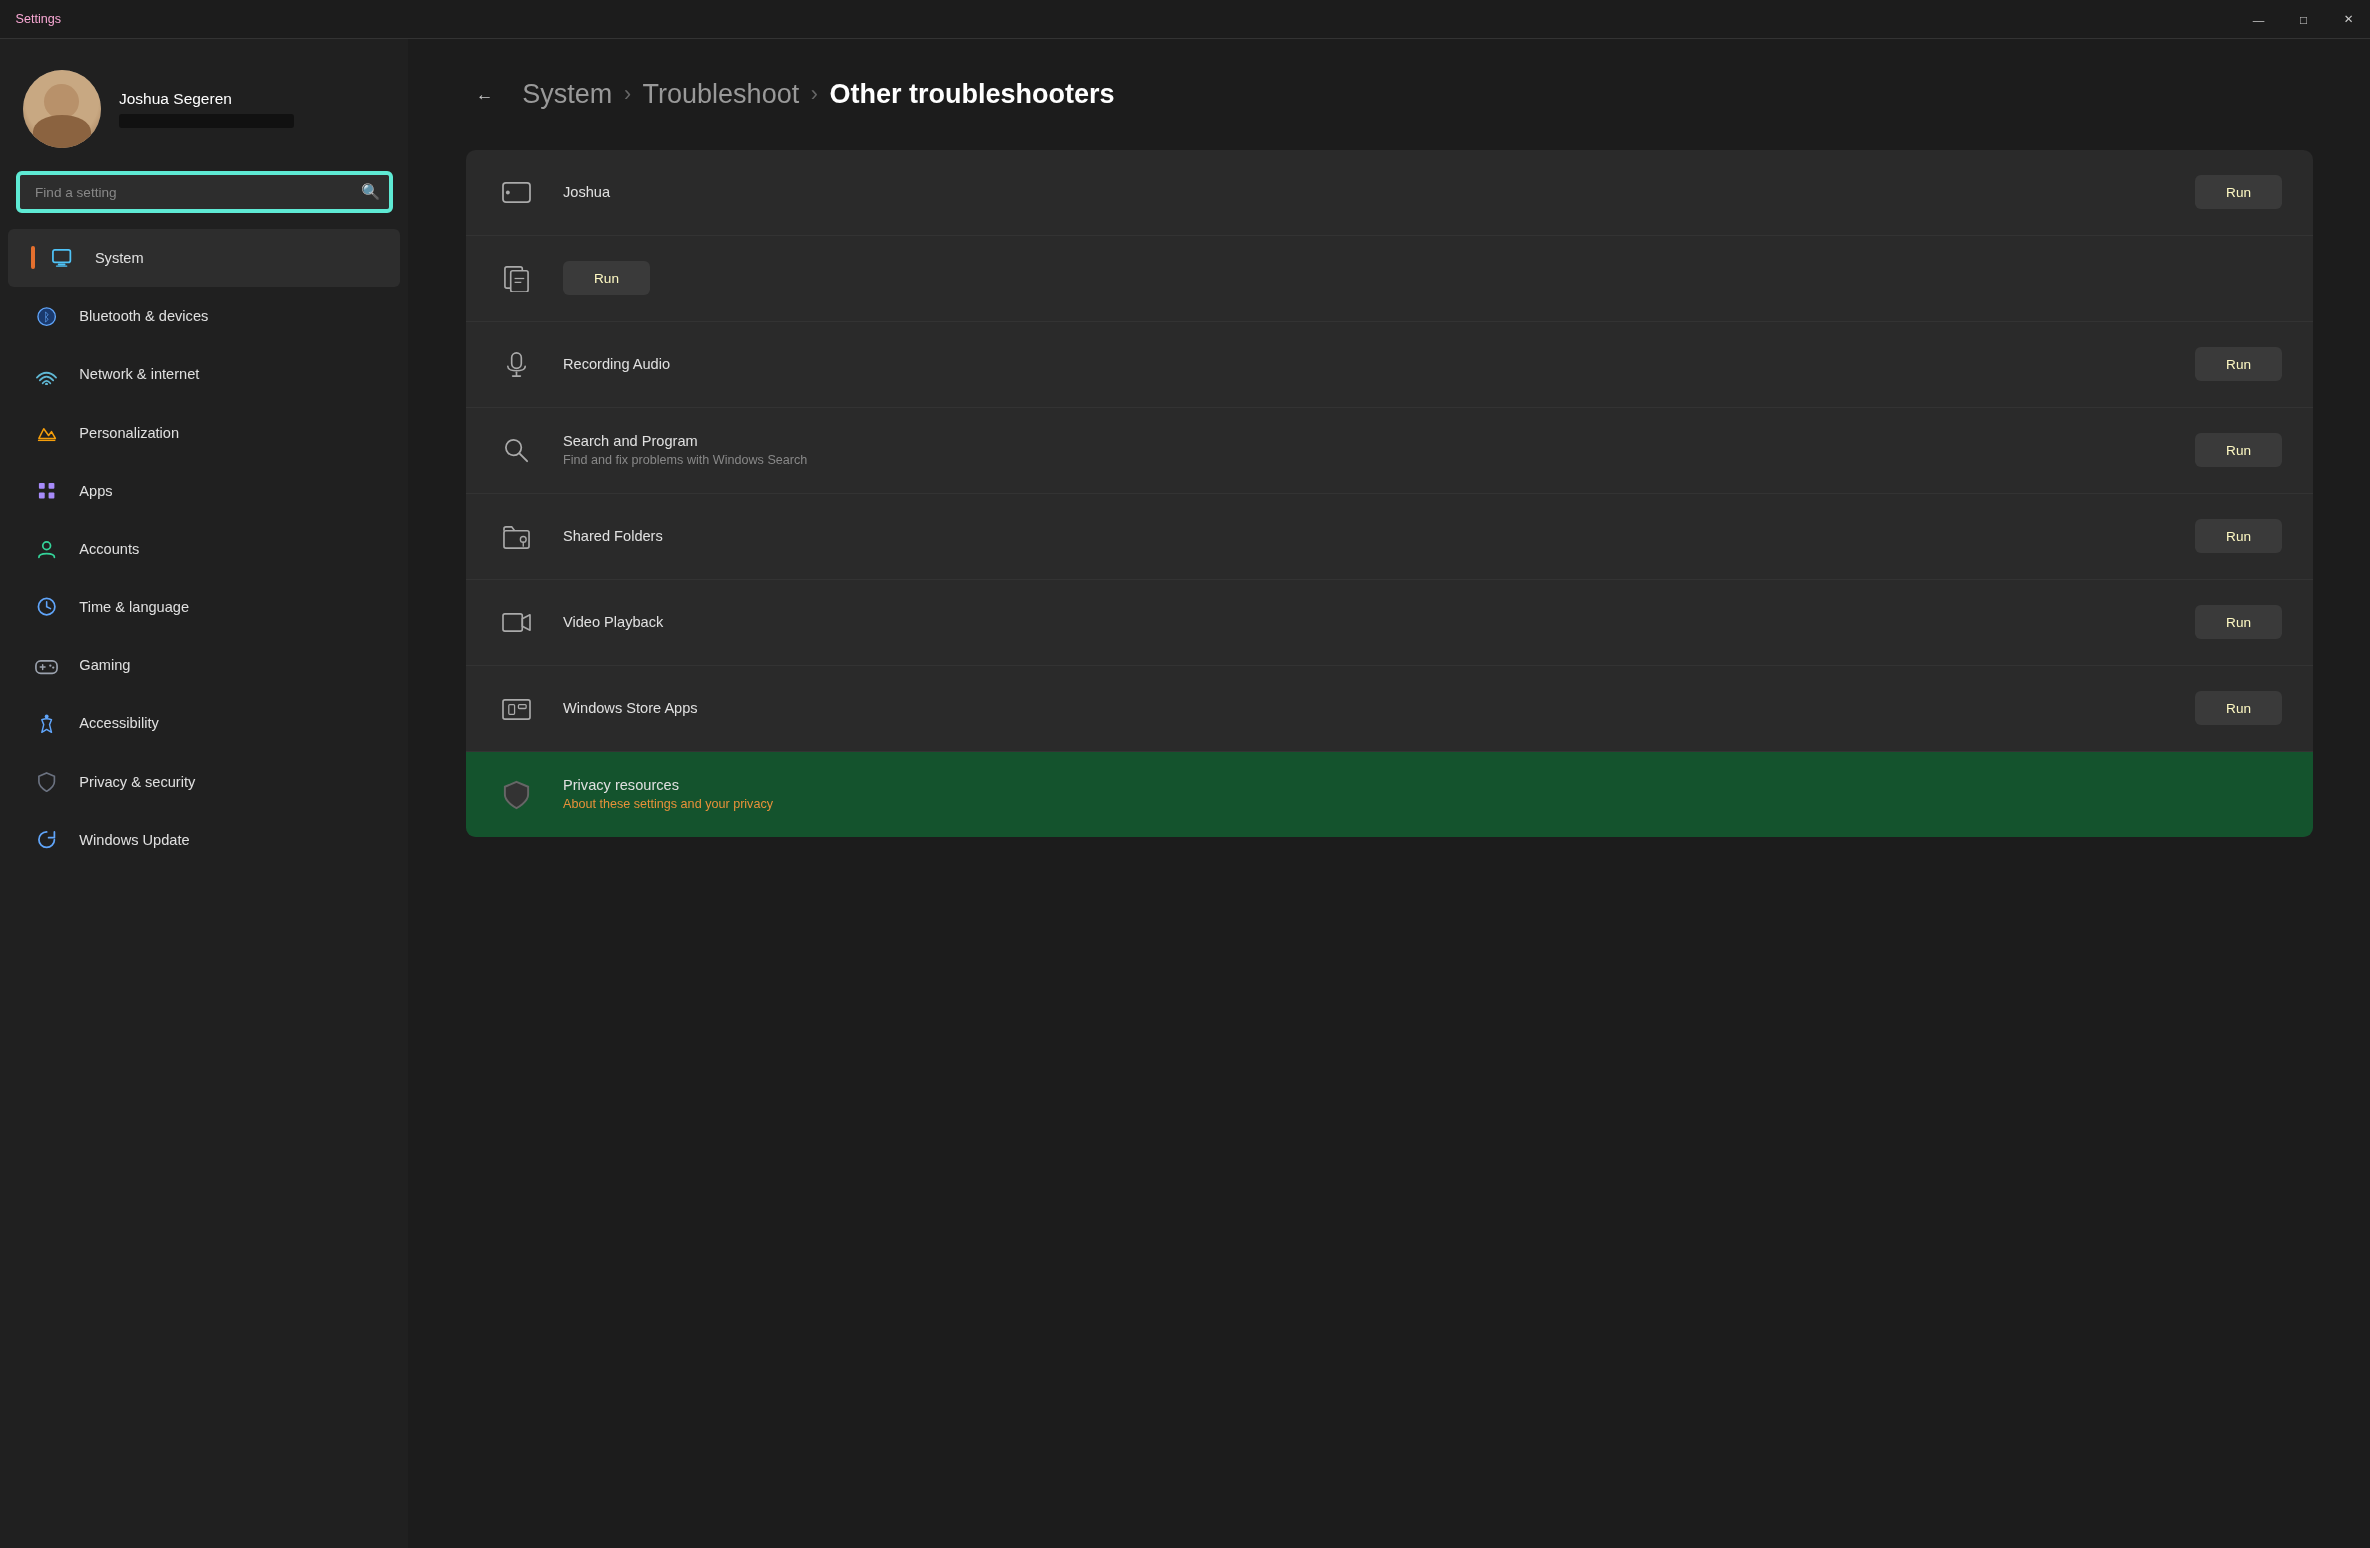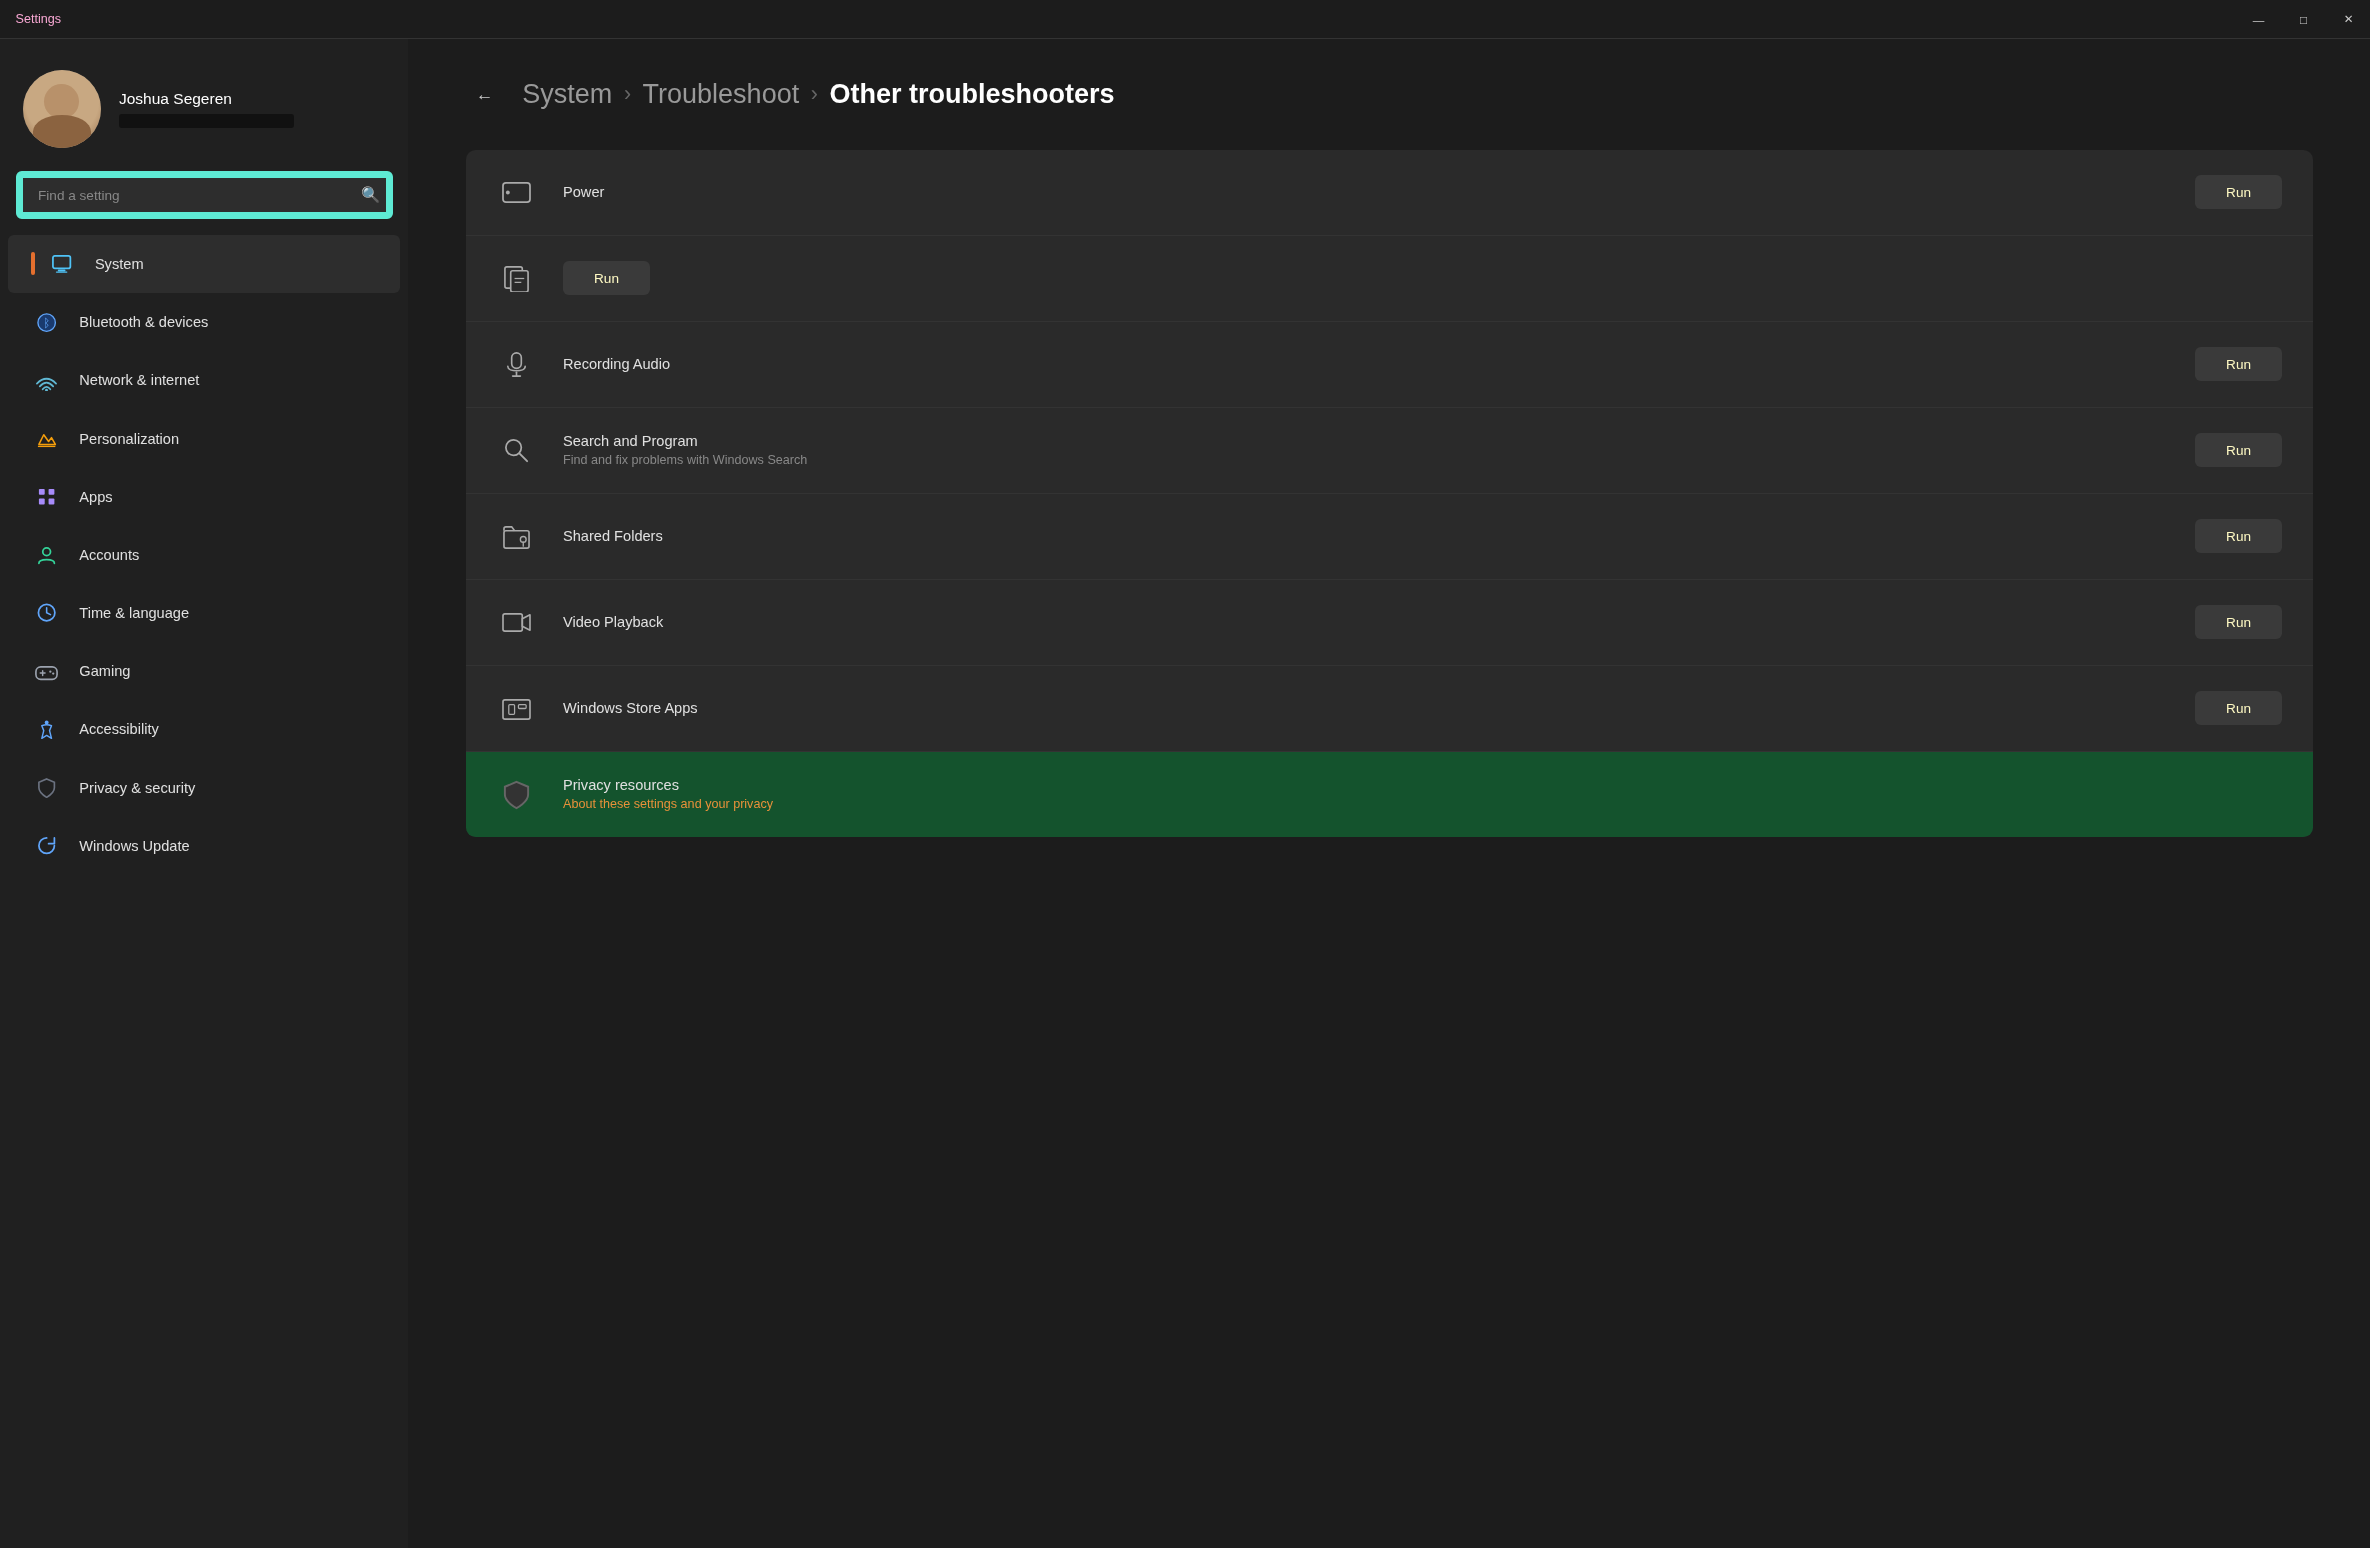--- a/index.html
+++ b/index.html
@@ -124,21 +124,21 @@
       background: #111;
       border-radius: 2.9px;
     }
     .search-bar {
       margin: 0 15.5px 15.5px;
       position: relative;
     }
     .search-input {
       width: 100%;
       background: #2d2d2d;
-      border: 7px solid #5eead4;
+      border: 4px solid #5eead4;
       border-radius: 5.8px;
       color: #ccc;
       font-size: 13.6px;
       padding: 9.7px 39px 9.7px 15.5px;
       outline: none;
     }
     .search-input::placeholder { color: #888; }
     .search-icon-wrapper {
       position: absolute;
       right: 11.6px;
@@ -465,21 +465,21 @@
     <div class="troubleshooter-list">
 
       <div class="troubleshooter-item">
         <div class="troubleshooter-icon">
           <svg width="31" height="27" viewBox="0 0 32 28" fill="none">
             <rect x="2" y="4" width="28" height="20" rx="3" stroke="#aaa" stroke-width="1.8" fill="none"></rect>
             <circle cx="7" cy="14" r="2" fill="#aaa"></circle>
           </svg>
         </div>
         <div class="troubleshooter-info">
-          <span class="troubleshooter-name">Power</span>
+          <span class="troubleshooter-name">Joshua</span>
         </div>
         <button class="run-btn">Run</button>
       </div>
 
       <div class="troubleshooter-item">
         <div class="troubleshooter-icon">
           <svg width="31" height="27" viewBox="0 0 32 28" fill="none">
             <rect x="4" y="2" width="18" height="22" rx="2" stroke="#aaa" stroke-width="1.7" fill="none"></rect>
             <rect x="10" y="6" width="18" height="22" rx="2" stroke="#aaa" stroke-width="1.7" fill="#2a2a2a"></rect>
             <line x1="14" y1="14" x2="24" y2="14" stroke="#aaa" stroke-width="1.3"></line>

